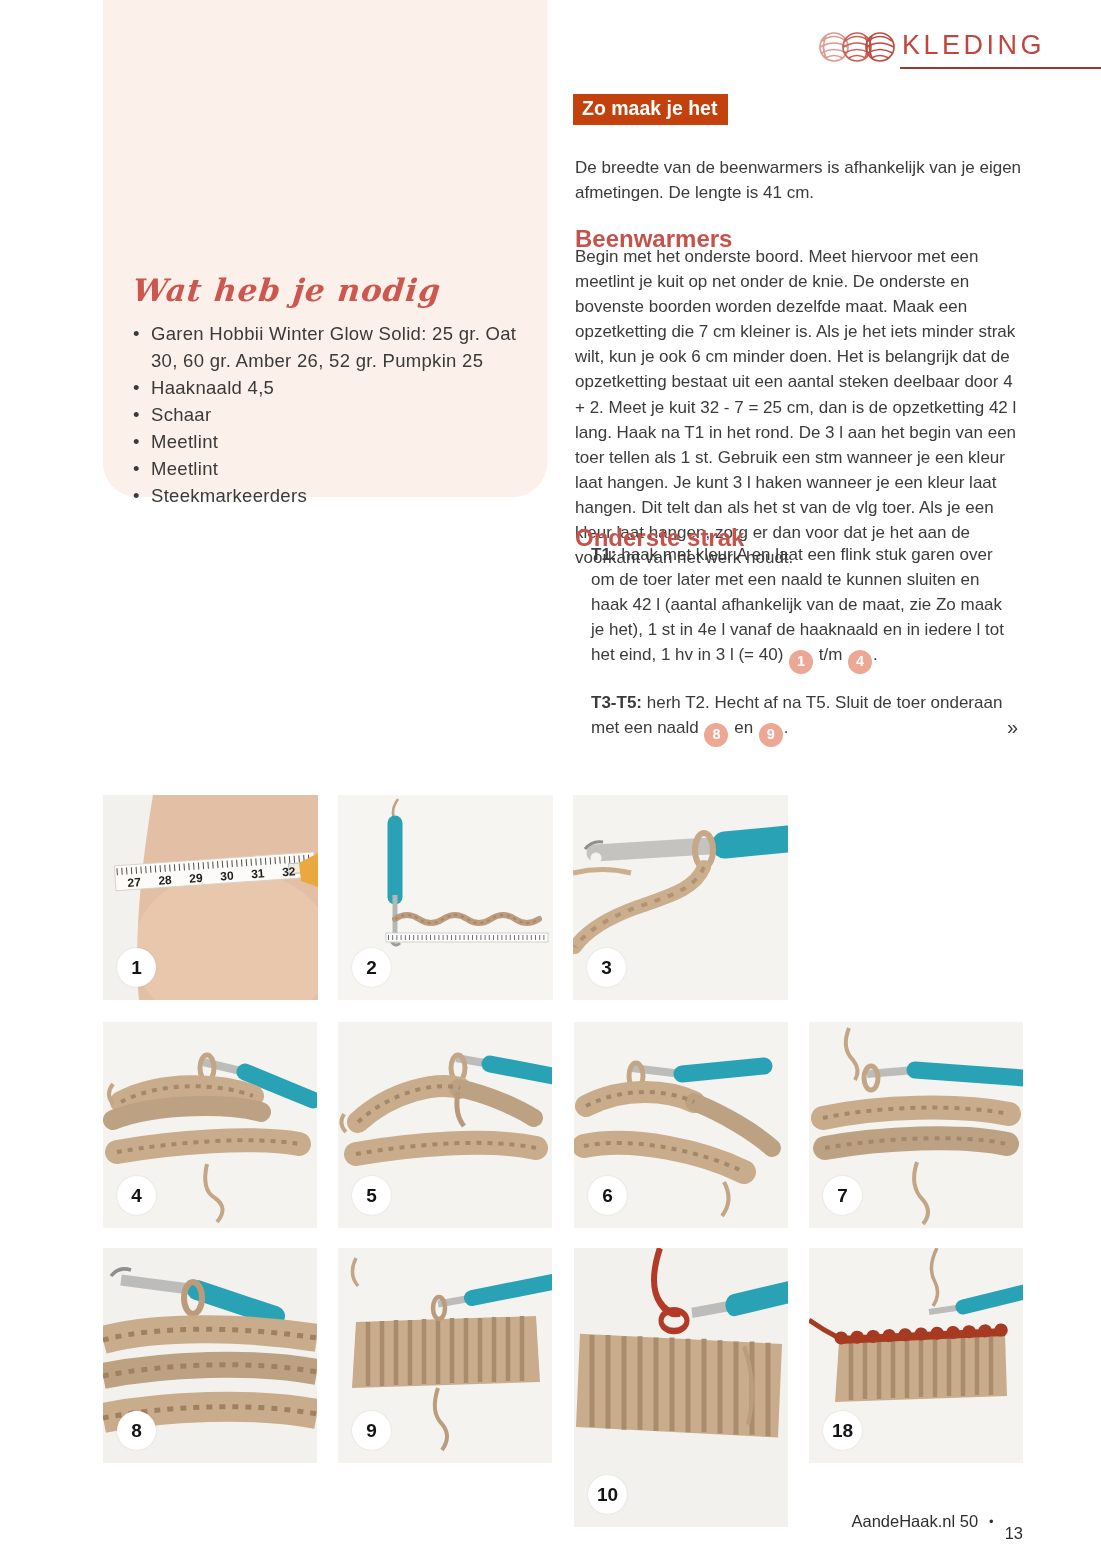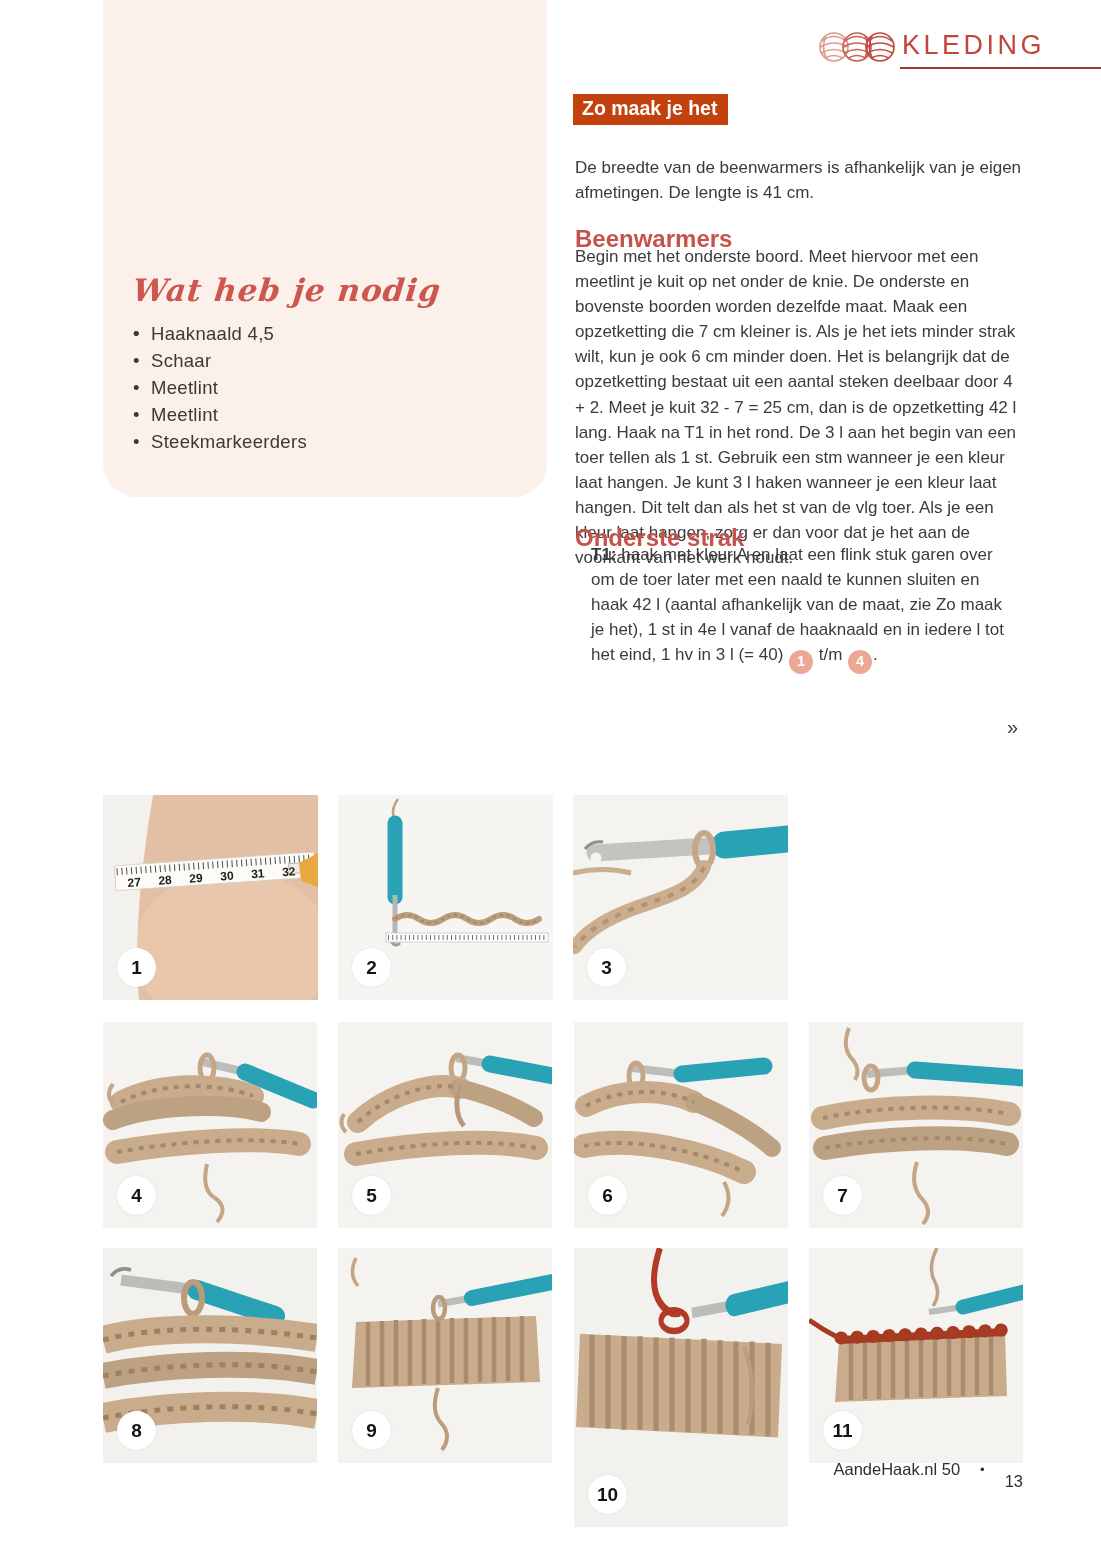--- a/index.html
+++ b/index.html
@@ -55,21 +55,21 @@
   .ph5{left:338px;top:1022px;width:214px;height:206px;}
   .ph6{left:574px;top:1022px;width:214px;height:206px;}
   .ph7{left:809px;top:1022px;width:214px;height:206px;}
   
   .ph8{left:103px;top:1248px;width:214px;height:215px;}
   .ph9{left:338px;top:1248px;width:214px;height:215px;}
   .ph10{left:574px;top:1248px;width:214px;height:279px;}
   .ph11{left:809px;top:1248px;width:214px;height:215px;}
 
   
-  .footer{position:absolute;right:78px;top:1448px;display:flex;align-items:center;gap:20px;
+  .footer{position:absolute;right:78px;top:1500px;display:flex;align-items:center;gap:11px;
           font-size:16.5px;color:#2e2e2e;}
   .footer .dot{font-size:13px;}
   .footer .pageno{font-weight:400;margin-top:24px;}
 </style>
 </head>
 <body>
 
 <div class="kleding-wrap">
   <svg class="kleding-icons" width="78" height="34" viewBox="0 0 78 34">
     <g transform="translate(16,17)" stroke="#dd9a8d" fill="none" stroke-width="1.7">
@@ -97,38 +97,39 @@
         <path d="M-8,-11 Q-13,0 -8,11"></path>
     </g>
   </svg>
   <div class="kleding-title">KLEDING</div>
 </div>
 <div class="kleding-rule"></div>
 
 <div class="materials-box">
   <div class="materials-title">Wat heb je nodig</div>
   <ul class="materials-list">
-    <li><span class="blt">•</span></li>
+    <li><span class="blt">•</span><span>Garen Hobbii Winter Glow Solid: 25 gr. Oat 30, 60 gr. Amber 26, 52 gr. Pumpkin 25</span></li>
     <li><span class="blt">•</span><span>Haaknaald 4,5</span></li>
     <li><span class="blt">•</span><span>Schaar</span></li>
     <li><span class="blt">•</span><span>Meetlint</span></li>
     <li><span class="blt">•</span><span>Meetlint</span></li>
     <li><span class="blt">•</span><span>Steekmarkeerders</span></li>
   </ul>
 </div>
 
 <div class="howto-label">Zo maak je het</div>
 <p class="intro">De breedte van de beenwarmers is afhankelijk van je eigen afmetingen. De lengte is 41 cm.</p>
 
 <h3 class="sec-head h-been">Beenwarmers</h3>
 <p class="p-been">Begin met het onderste boord. Meet hiervoor met een meetlint je kuit op net onder de knie. De onderste en bovenste boorden worden dezelfde maat. Maak een opzetketting die 7 cm kleiner is. Als je het iets minder strak wilt, kun je ook 6 cm minder doen. Het is belangrijk dat de opzetketting bestaat uit een aantal steken deelbaar door 4 + 2. Meet je kuit 32 - 7 = 25 cm, dan is de opzetketting 42 l lang. Haak na T1 in het rond. De 3 l aan het begin van een toer tellen als 1 st. Gebruik een stm wanneer je een kleur laat hangen. Je kunt 3 l haken wanneer je een kleur laat hangen. Dit telt dan als het st van de vlg toer. Als je een kleur laat hangen, zorg er dan voor dat je het aan de voorkant van het werk houdt.</p>
 
 <h3 class="sec-head h-onder">Onderste strak</h3>
 <div class="steps">
   <p><b>T1:</b> haak met kleur A en laat een flink stuk garen over om de toer later met een naald te kunnen sluiten en haak 42 l (aantal afhankelijk van de maat, zie Zo maak je het), 1 st in 4e l vanaf de haaknaald en in iedere l tot het eind, 1 hv in 3 l (= 40) <span class="num-badge">1</span> t/m <span class="num-badge">4</span>.</p>
+  <p><b>T3-T5:</b> herh T2. Hecht af na T5. Sluit de toer onderaan met een naald <span class="num-badge">8</span> en <span class="num-badge">9</span>.</p>
 </div>
 <span class="cont-mark">»</span>
 
 <div class="photo ph1">
   <svg viewBox="0 0 215 205" preserveAspectRatio="none">
     <rect width="215" height="205" fill="#e3bfa5"></rect>
     <ellipse cx="130" cy="155" rx="100" ry="80" fill="#e9c7ad"></ellipse>
     <path d="M0,0 L50,0 C40,60 30,140 36,205 L0,205 Z" fill="#f3f1ee"></path>
     <g transform="rotate(-4 110 78)">
       <rect x="12" y="64" width="200" height="25" fill="#fcfbf8" stroke="#d8d1c5"></rect>
@@ -292,20 +293,20 @@
     <rect width="214" height="215" fill="#f5f3f0"></rect>
     <path d="M30,94 L196,86 L198,148 L26,154 Z" fill="#c9ac8b"></path>
     <path d="M42,94 V152 M56,93 V151 M70,93 V151 M84,92 V150 M98,92 V150 M112,91 V149 M126,91 V149 M140,90 V148 M154,90 V148 M168,89 V147 M182,89 V147" stroke="#a98c6d" stroke-width="4.5" fill="none"></path>
     <path d="M30,92 L196,84" stroke="#a63b22" stroke-width="8" fill="none"></path>
     <path d="M32,90 L194,82" stroke="#a63b22" stroke-width="13" stroke-linecap="round" stroke-dasharray="0.5,15.5" fill="none"></path>
     <path d="M30,90 q-16,-8 -30,-18" stroke="#a63b22" stroke-width="5" fill="none"></path>
     <path d="M128,0 q-10,20 -2,34 q6,12 -2,24" stroke="#bfa183" stroke-width="3.5" fill="none"></path>
     <line x1="120" y1="64" x2="154" y2="59" stroke="#bcbcba" stroke-width="6"></line>
     <line x1="154" y1="59" x2="215" y2="44" stroke="#2aa2b6" stroke-width="15" stroke-linecap="round"></line>
   </svg>
-  <span class="photo-num">11</span>
+  <span class="photo-num">18</span>
 </div>
 
 <div class="footer">
   <span>AandeHaak.nl 50</span>
   <span class="dot">•</span>
   <span class="pageno">13</span>
 </div>
 
 </body></html>

